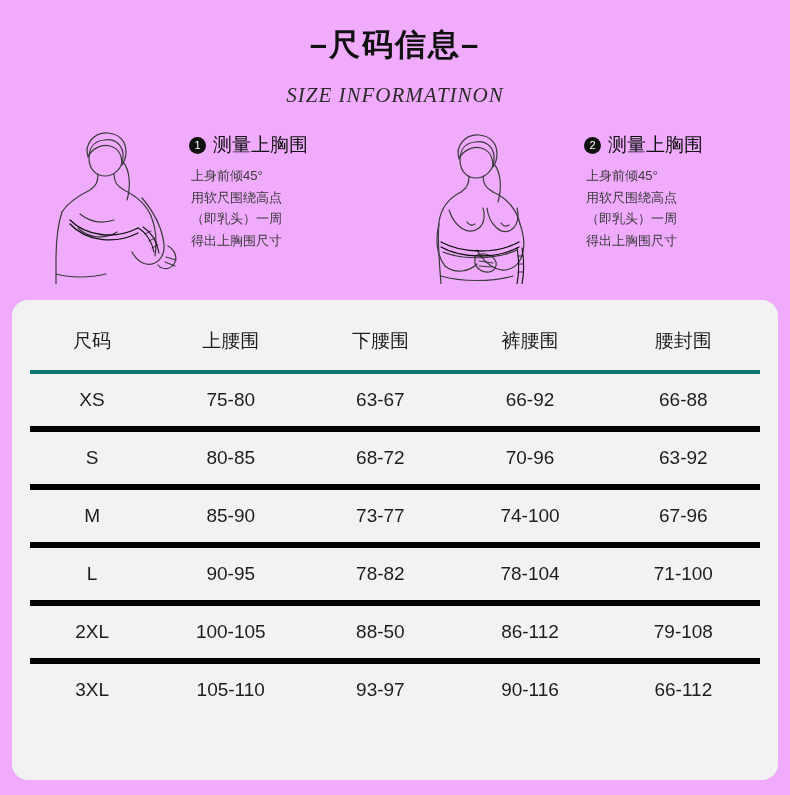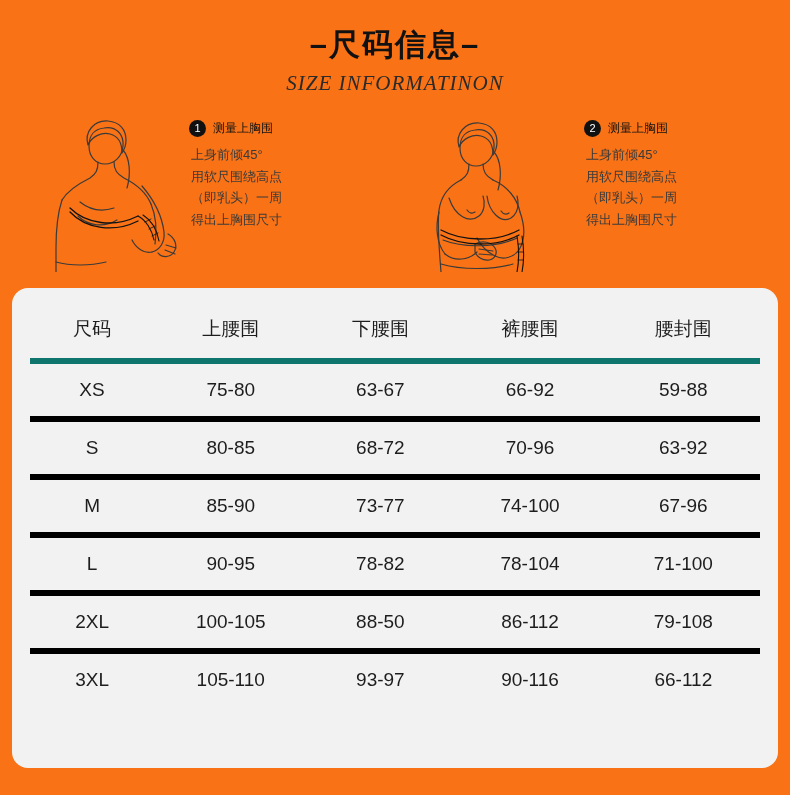--- a/index.html
+++ b/index.html
@@ -11,37 +11,37 @@
     height: 795px;
     background: #ffffff;
     font-family: "Liberation Sans", sans-serif;
     color: #1b1b1b;
     overflow: hidden;
   }
   .page {
     position: relative;
     width: 790px;
     height: 795px;
-    background: #f97316;
+    background: #f0abfc;
   }
 
   
   .header {
     padding-top: 26px;
     text-align: center;
   }
   .title-cn {
     font-size: 31px;
     font-weight: bold;
     letter-spacing: 2px;
     color: #111;
     line-height: 1.2;
   }
   .title-en {
-    margin-top: 8px;
+    margin-top: 20px;
     font-family: "Liberation Serif", serif;
     font-style: italic;
     font-size: 21px;
     letter-spacing: 1px;
     color: #2a2a2a;
   }
 
   
   .instructions {
     position: relative;
@@ -80,21 +80,21 @@
     height: 17px;
     border-radius: 50%;
     background: #111;
     color: #fff;
     font-size: 11px;
     line-height: 17px;
     text-align: center;
     flex: 0 0 17px;
   }
   .inst-title {
-    font-size: 12px;
+    font-size: 19px;
     color: #111;
   }
   .inst-lines {
     font-size: 13px;
     line-height: 1.65;
     color: #3a3a3a;
     padding-left: 2px;
   }
   .inst-lines div {
     white-space: nowrap;
@@ -116,21 +116,21 @@
   }
   table.size-table th,
   table.size-table td {
     text-align: center;
     font-weight: normal;
     color: #1d1d1d;
   }
   table.size-table th {
     font-size: 19px;
     padding: 14px 0 16px 0;
-    border-bottom: 6px solid #0f766e;
+    border-bottom: 4px solid #0f766e;
   }
   table.size-table td {
     font-size: 19px;
     padding: 15px 0;
     border-bottom: 6px solid #000000;
   }
   table.size-table tr:last-child td {
     border-bottom: none;
   }
   table.size-table col.c0 { width: 17%; }
@@ -279,21 +279,21 @@
           <th>裤腰围</th>
           <th>腰封围</th>
         </tr>
       </thead>
       <tbody>
         <tr>
           <td>XS</td>
           <td>75-80</td>
           <td>63-67</td>
           <td>66-92</td>
-          <td>59-88</td>
+          <td>66-88</td>
         </tr>
         <tr>
           <td>S</td>
           <td>80-85</td>
           <td>68-72</td>
           <td>70-96</td>
           <td>63-92</td>
         </tr>
         <tr>
           <td>M</td>

